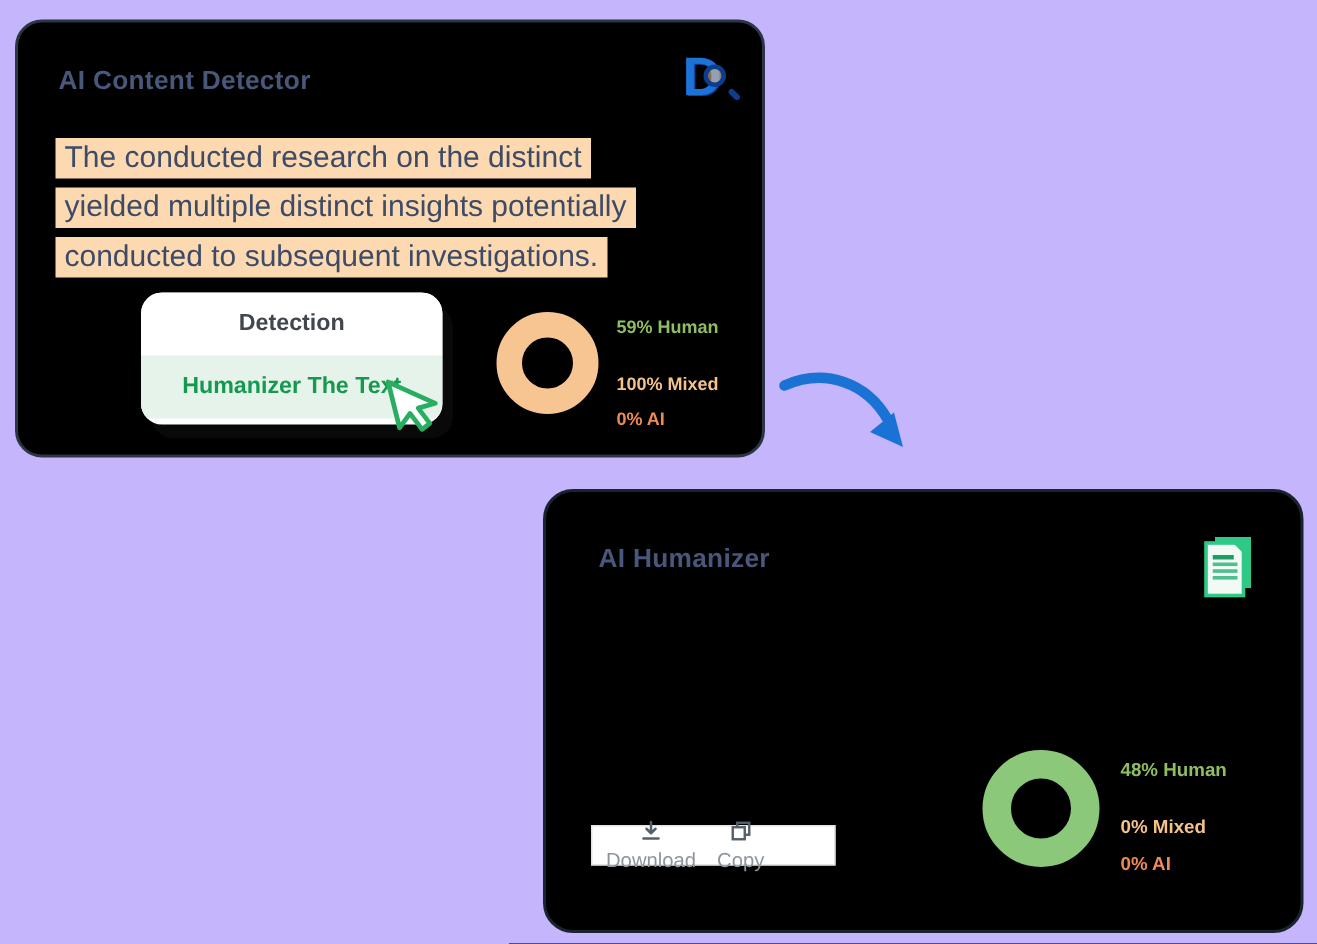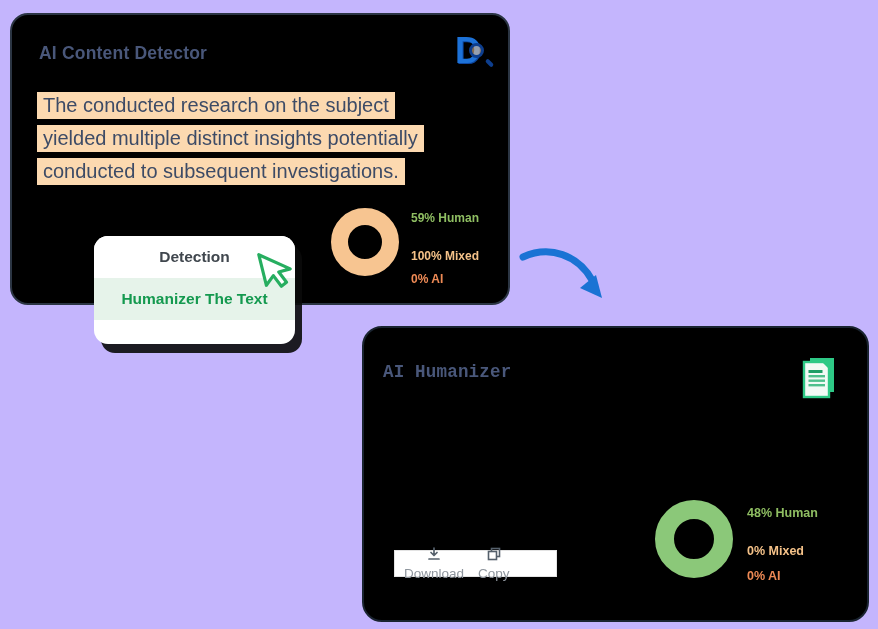--- a/index.html
+++ b/index.html
@@ -23,22 +23,22 @@
   #detector-logo .magnifier { position:absolute; left:16px; top:13px; width:15px; height:15px;
     border:3px solid #0d3e8e; border-radius:50%; background:rgba(246,196,142,.55); }
   #detector-logo .magnifier-handle { position:absolute; left:32px; top:31px; width:9px; height:4px;
     background:#0d3e8e; transform:rotate(45deg); border-radius:2px; }
 
   
   #detector-paragraph { position:absolute; left:25px; top:74px; font-size:20px; line-height:33px; color:#3d4b66; }
   #detector-paragraph .hl { background:#fcd9b0; padding:2px 6px 3px 6px; }
 
   
-  #detection-dropdown { position:absolute; left:82px; top:180px; width:201px; height:108px;
-    border-radius:14px; background:#fff; box-shadow:7px 9px 0 rgba(10,10,10,.9); overflow:hidden;margin-top:41px; }
+  #detection-dropdown { position:absolute; left:82px; top:180px; width:201px; height:88px;
+    border-radius:14px; background:#fff; box-shadow:7px 9px 0 rgba(10,10,10,.9); overflow:hidden; }
   #detection-dropdown .dd-row { height:42px; display:flex; align-items:center; justify-content:center;
     font-weight:bold; font-size:15.5px; }
   #dd-header { color:#40474e; background:#fff; }
   #dd-selected { color:#14994f; background:#e6f3ea; }
 
   
   #cursor-icon { position:absolute; left:244px; top:234px; width:42px; height:42px; }
 
   
   .donut { position:absolute; border-radius:50%; background:transparent; }
@@ -79,21 +79,21 @@
   <div class="card" id="detector-card">
     <div class="card-title" style="left:27px; top:28px;">AI Content Detector</div>
 
     <div id="detector-logo">
       <span class="d-letter">D</span>
       <span class="magnifier"></span>
       <span class="magnifier-handle"></span>
     </div>
 
     <div id="detector-paragraph">
-      <div><span class="hl">The conducted research on the subject</span></div>
+      <div><span class="hl">The conducted research on the distinct</span></div>
       <div><span class="hl">yielded multiple distinct insights potentially</span></div>
       <div><span class="hl">conducted to subsequent investigations.</span></div>
     </div>
 
     <div id="detection-dropdown">
       <div class="dd-row" id="dd-header">Detection</div>
       <div class="dd-row" id="dd-selected">Humanizer The Text</div>
     </div>
 
     <svg id="cursor-icon" viewBox="0 0 24 24">
@@ -108,21 +108,21 @@
       <div class="legend-row legend-ai">0% AI</div>
     </div>
   </div>
 
   <svg id="flow-arrow" viewBox="0 0 92 62">
     <path d="M7,15 C34,3 62,13 76,38" fill="none" stroke="#1a73d4" stroke-width="7" stroke-linecap="round"></path>
     <polygon points="86,56 64,46 80,33" fill="#1a73d4"></polygon>
   </svg>
 
   <div class="card" id="humanizer-card">
-    <div class="card-title" style="left:19px; top:34px;font-family:Liberation Mono, monospace;">AI Humanizer</div>
+    <div class="card-title" style="left:35px; top:34px;">AI Humanizer</div>
 
     <svg id="doc-icon" viewBox="0 0 36 42">
       <rect x="9" y="1" width="24" height="34" fill="#2ec986"></rect>
       <rect x="3" y="5" width="25" height="35" fill="#f2faf5" stroke="#2ec986" stroke-width="2.4"></rect>
       <polygon points="28,5 28,12 21,5" fill="#2ec986"></polygon>
       <rect x="7.5" y="13" width="14" height="3" fill="#1e9e66"></rect>
       <rect x="7.5" y="18" width="16.5" height="2.4" fill="#4fc08d"></rect>
       <rect x="7.5" y="22.5" width="16.5" height="2.4" fill="#4fc08d"></rect>
       <rect x="7.5" y="27" width="16.5" height="2.4" fill="#4fc08d"></rect>
     </svg>

